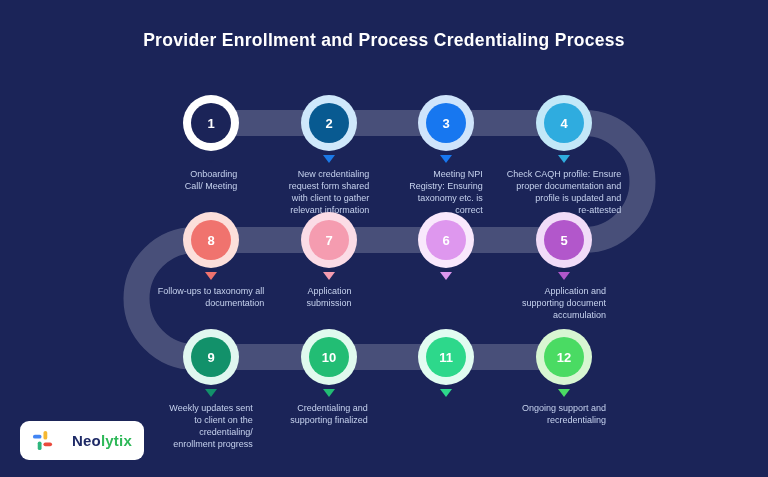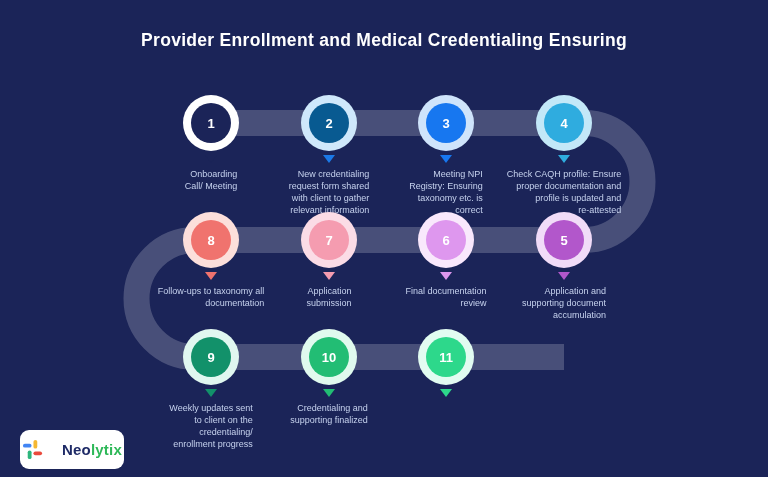--- a/index.html
+++ b/index.html
@@ -80,22 +80,22 @@
     color: var(--label-color, #c6d2ee);
     font-size: 9px;
     line-height: 1.35;
     text-align: right;
     white-space: pre-line;
   }
 
   .logo-box {
     position: absolute;
     left: 20px;
-    top: 430px;
-    width: 104px;
+    top: 421px;
+    width: 124px;
     height: 39px;
     background: #ffffff;
     border-radius: 9px;
     display: flex;
     align-items: center;
     justify-content: center;
     gap: 19px;
     z-index: 3;
   }
   .logo-text {
@@ -104,21 +104,21 @@
     letter-spacing: 0.2px;
   }
   .logo-text .prefix { color: var(--brand-navy, #1e2a66); }
   .logo-text .suffix { color: var(--brand-green, #2eb858); }
 </style>
 </head>
 <body>
 
 <div class="canvas" style="--bg: #1b2458; --title-color: #ffffff; --label-color: #c6d2ee;">
 
-  <h1 class="title">Provider Enrollment and Medical Credentialing Ensuring</h1>
+  <h1 class="title">Provider Enrollment and Process Credentialing Process</h1>
 
   <svg class="path-layer" viewBox="0 0 768 477" aria-hidden="true">
     <path d="M 211 123 H 584 A 58.5 58.5 0 0 1 584 240 H 195 A 58.5 58.5 0 0 0 195 357 H 564" fill="none" stroke="rgba(255,255,255,0.20)" stroke-width="26"></path>
   </svg>
 
   <div class="step r0 c0" style="--ring: #ffffff; --fill: #1b2458; --pointer: #1b2458;">
     <div class="ring">
         <div class="inner">
           <span class="num">1</span>
         </div>
@@ -175,22 +175,20 @@
 supporting document
 accumulation</div>
   </div>
   <div class="step r1 c2" style="--ring: #f9e8fc; --fill: #de97ee; --pointer: #de97ee;">
     <div class="ring">
         <div class="inner">
           <span class="num">6</span>
         </div>
       </div>
     <div class="pointer"></div>
-    <div class="step-label">Final documentation
-review</div>
   </div>
   <div class="step r1 c1" style="--ring: #fbdce6; --fill: #f59cb0; --pointer: #f59cb0;">
     <div class="ring">
         <div class="inner">
           <span class="num">7</span>
         </div>
       </div>
     <div class="pointer"></div>
     <div class="step-label">Application
 submission</div>
@@ -228,20 +226,30 @@
     <div class="step-label">Credentialing and
 supporting finalized</div>
   </div>
   <div class="step r2 c2" style="--ring: #e2fcf1; --fill: #2dd88b; --pointer: #2dd88b;">
     <div class="ring">
         <div class="inner">
           <span class="num">11</span>
         </div>
       </div>
     <div class="pointer"></div>
+  </div>
+  <div class="step r2 c3" style="--ring: #d8f6d2; --fill: #4adb63; --pointer: #4adb63;">
+    <div class="ring">
+        <div class="inner">
+          <span class="num">12</span>
+        </div>
+      </div>
+    <div class="pointer"></div>
+    <div class="step-label">Ongoing support and
+recredentialing</div>
   </div>
 
   <div class="logo-box" style="--brand-navy: #1e2a66; --brand-green: #2eb858;">
     <svg width="21" height="21" viewBox="0 0 22 22" aria-hidden="true">
       <rect x="1" y="5" width="9" height="4" rx="2" fill="#4285f4"></rect>
       <rect x="12" y="1" width="4" height="9" rx="2" fill="#f5b833"></rect>
       <rect x="12" y="13" width="9" height="4" rx="2" fill="#ea4a3d"></rect>
       <rect x="6" y="12" width="4" height="9" rx="2" fill="#2eb67d"></rect>
     </svg>
     <span class="logo-text"><span class="prefix">Neo</span><span class="suffix">lytix</span></span>

